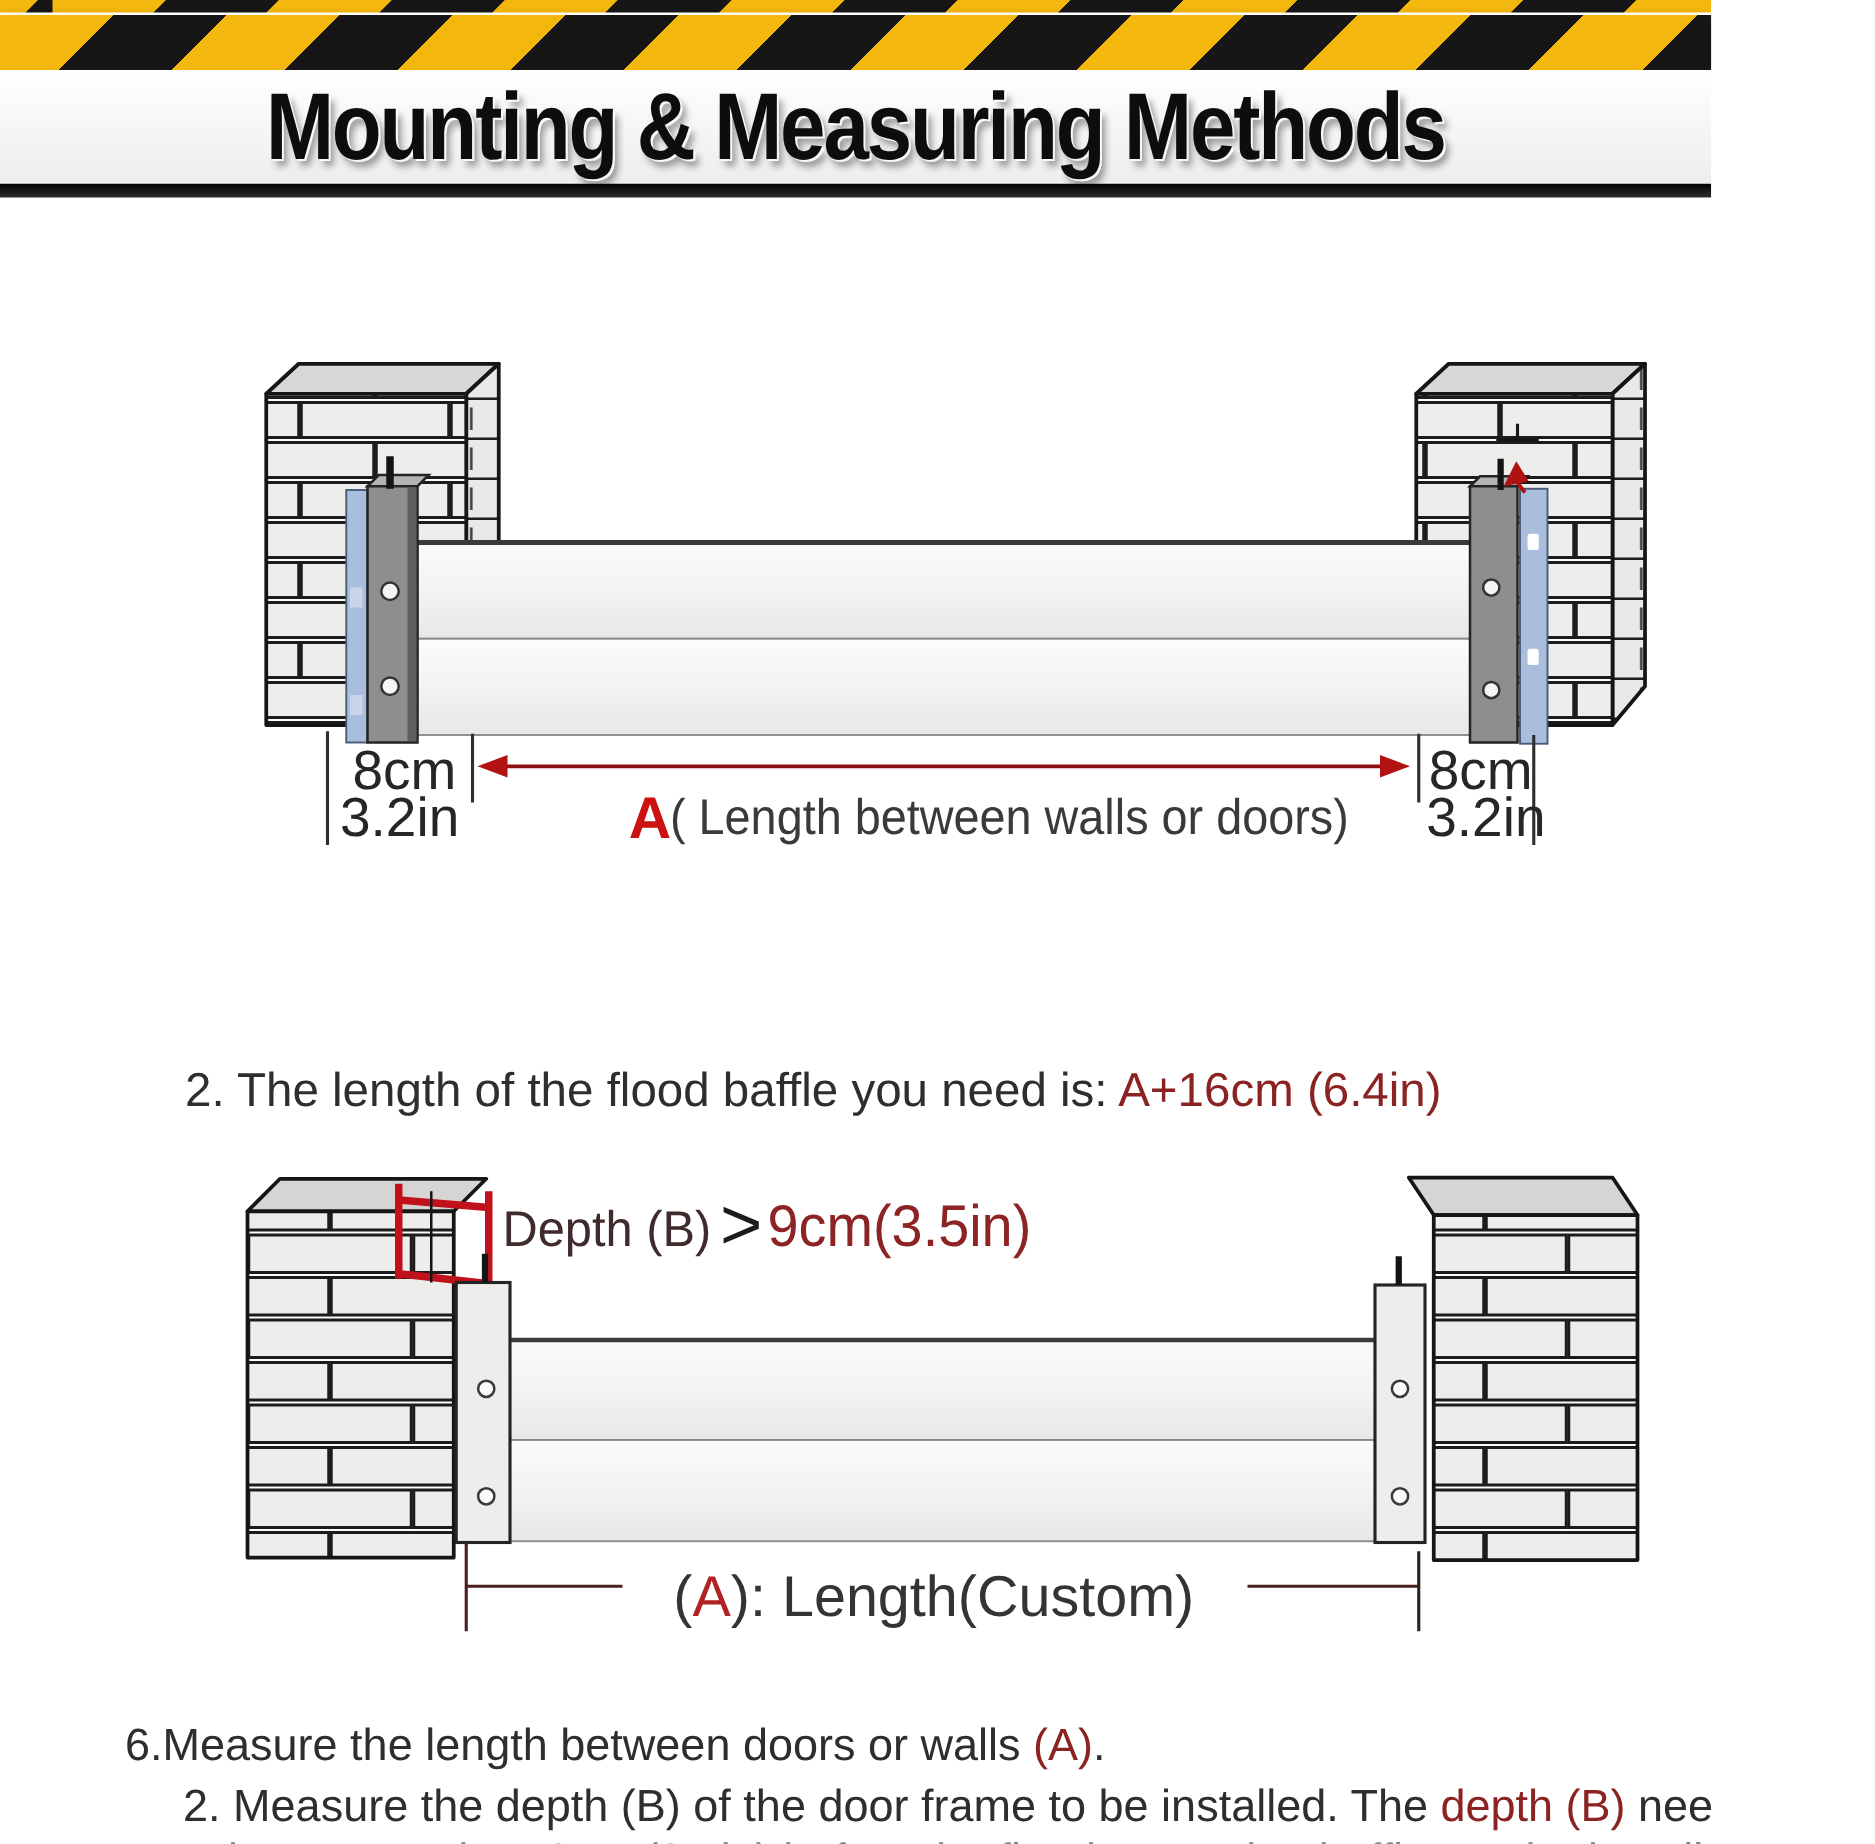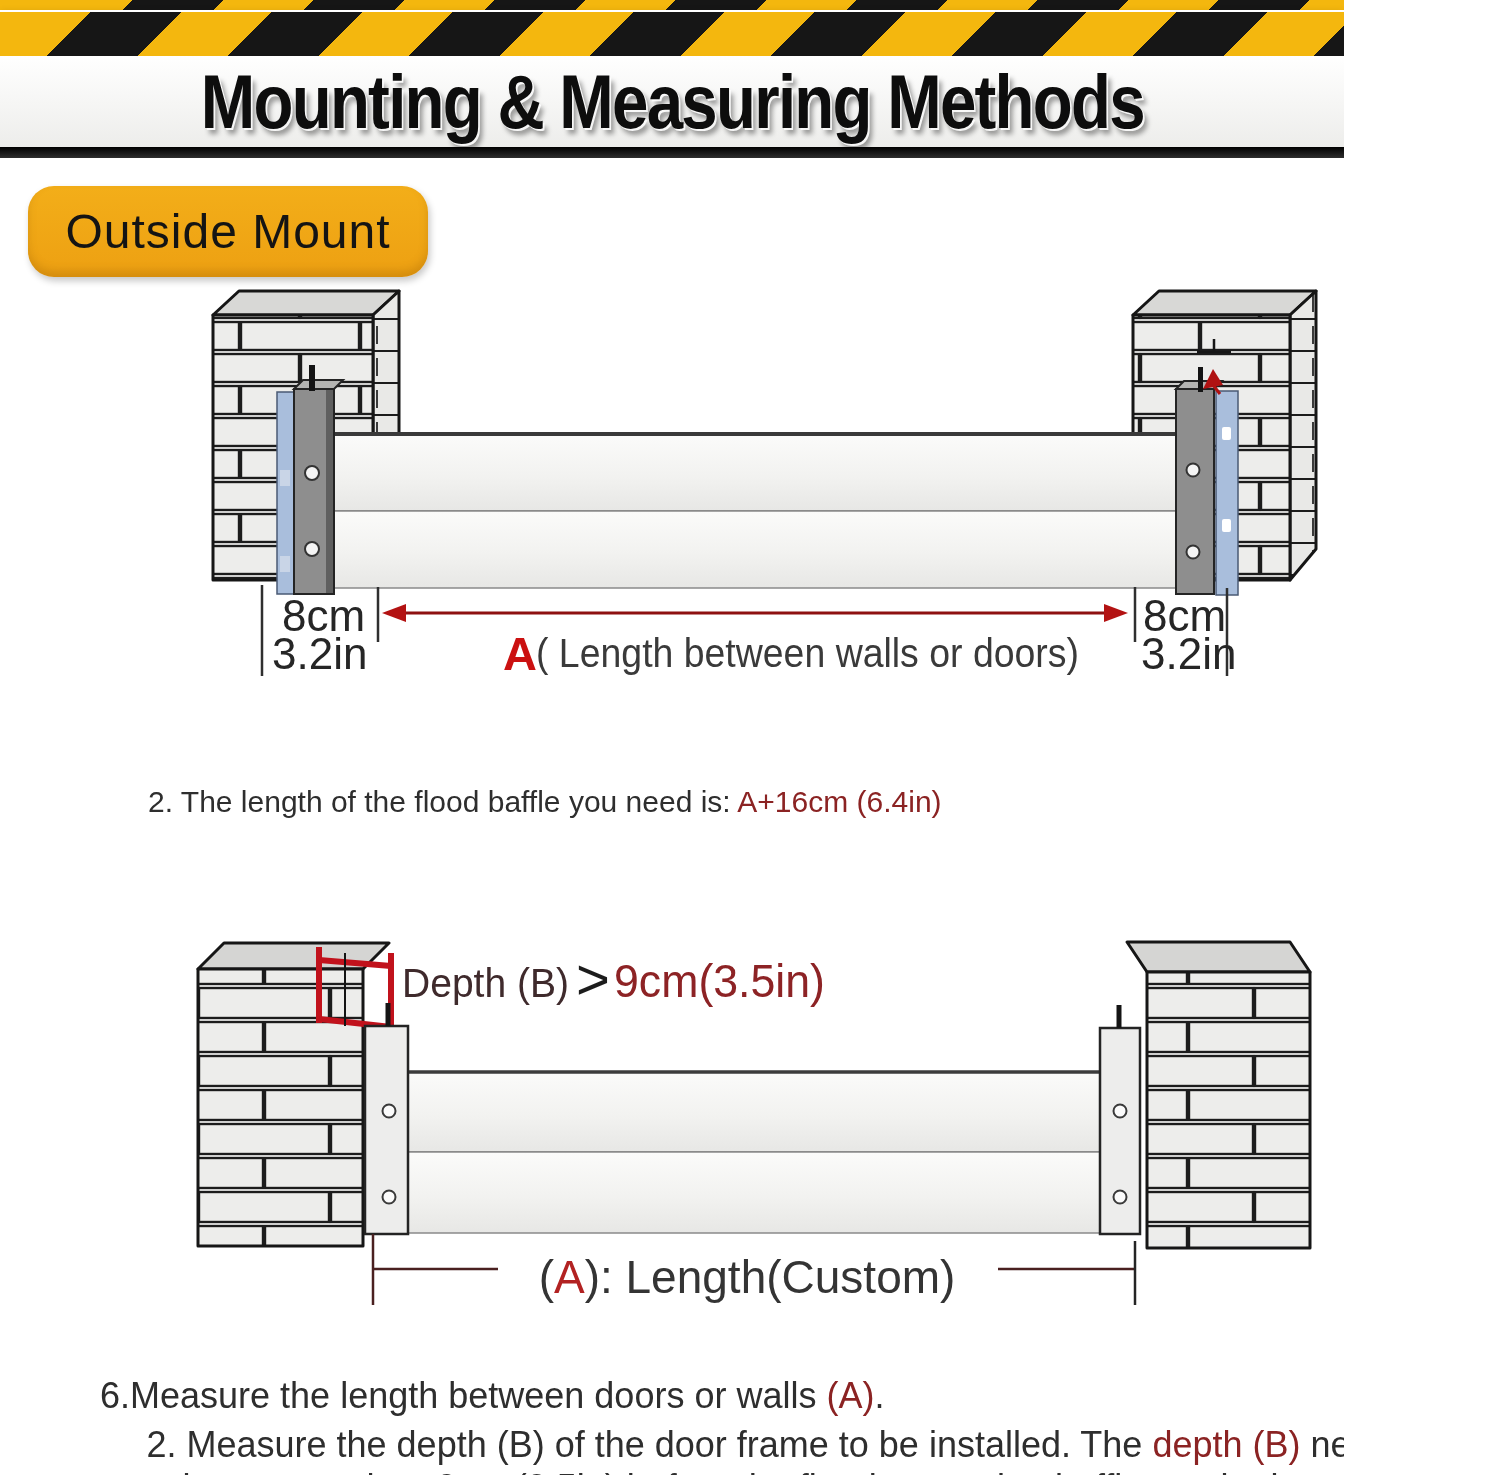--- a/index.html
+++ b/index.html
@@ -1,17 +1,17 @@
 <!DOCTYPE html>
 <html><head>
 <meta charset="utf-8">
 <style>
   html,body{margin:0;padding:0;background:#ffffff;}
   body{font-family:"Liberation Sans","DejaVu Sans",sans-serif;}
-  .page{position:relative;width:1344px;height:1475px;background:#ffffff;overflow:hidden;}
+  .page{position:relative;width:1344px;height:1475px;background:#ffffff;overflow:hidden;padding-left:25px;}
 
   
   .tape{background:repeating-linear-gradient(135deg,#f4b70e 0 64px,#161616 64px 128px);}
   .tape-thin{position:absolute;top:0;left:0;right:0;height:12px;background-position:42px 0;}
   .tape-main{position:absolute;top:10px;left:0;right:0;height:44px;border-top:2px solid #ffffff;
              box-shadow:0 5px 9px rgba(0,0,0,.32);}
   .title-band{position:absolute;top:56px;left:0;right:0;height:91px;
               background:linear-gradient(#ffffff,#ededeb);
               display:flex;align-items:center;justify-content:center;}
   .title{font-size:76px;font-weight:bold;color:#0d0d0d;letter-spacing:-2px;
@@ -32,41 +32,38 @@
   
   .diagram{position:absolute;left:0;width:1500px;}
   #svg-outside{top:280px;height:425px;}
   #svg-inside{top:930px;height:380px;}
   svg text{font-family:"Liberation Sans","DejaVu Sans",sans-serif;}
 
   
   .step{position:absolute;white-space:nowrap;color:#2e2e2e;line-height:1.18;}
   .step .acc{color:#8b2323;}
   #o-step1{left:148px;top:721px;font-size:38px;}
-  #o-step2{left:148px;top:754px;font-size:30px;}
+  #o-step2{left:148px;top:813px;font-size:38px;}
   #i-step1{left:100px;top:1339px;font-size:36px;}
   .step-c{left:0;width:1445px;padding-left:55px;text-align:center;font-size:36px;}
   #i-step2a{top:1388px;}
   #i-step2b{top:1431px;}
 </style>
 </head>
 <body>
 
 <div class="page">
 
   <div class="tape tape-thin"></div>
   <div class="tape tape-main"></div>
   <div class="title-band">
     <div class="title">Mounting &amp; Measuring Methods</div>
   </div>
   <div class="black-bar"></div>
 
-  <div class="badge" id="badge-outside">
-    <span>Outside Mount</span>
-  </div>
 
   <svg id="svg-outside" class="diagram" viewBox="0 280 1500 425">
     <defs>
       <pattern id="brick1" width="120" height="64" patternUnits="userSpaceOnUse">
         <rect width="120" height="64" fill="#fcfcfb"></rect>
         <g stroke="#1c1c1c" stroke-width="2.4" fill="#ededeb">
           <rect x="1" y="2" width="118" height="28"></rect>
           <rect x="-59" y="34" width="118" height="28"></rect>
           <rect x="61" y="34" width="118" height="28"></rect>
         </g>

